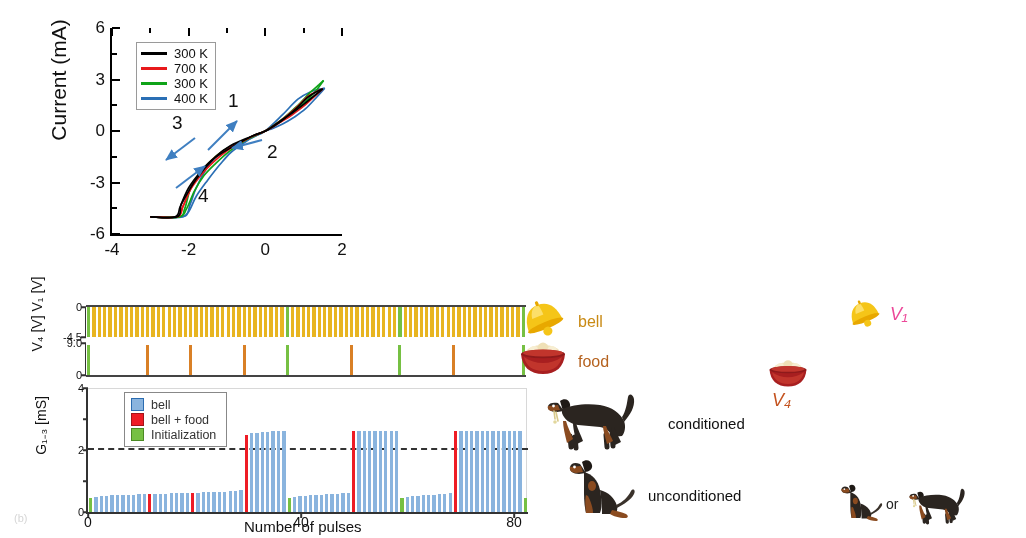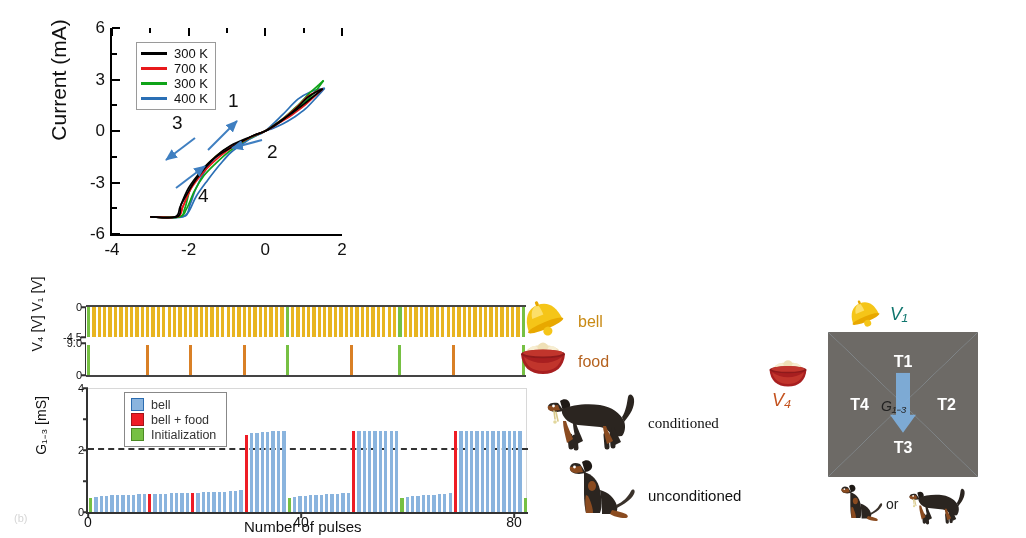--- a/index.html
+++ b/index.html
@@ -421,21 +421,21 @@
   <path d="M20 20 C24 17 29 18 30 23 C31 27 27 30 23 30 Z" fill="#1f1a16"></path>
   <path d="M22 28 C32 24 46 22 60 24 C72 26 80 32 84 40 C86 45 85 52 82 55 L72 56 C70 50 66 47 60 46 L38 44 C30 43 24 38 22 32 Z" fill="#2b2520"></path>
   <path d="M84 41 C90 34 95 26 94 18 C93 13 89 12 88 16 C87 22 86 30 82 36 Z" fill="#2b2520"></path>
   <path d="M26 40 C28 47 31 52 33 58 L27 62 C25 54 23 46 23 40 Z" fill="#8a4b20"></path>
   <path d="M36 42 C38 49 41 54 43 60 L37 63 C35 55 33 47 33 42 Z" fill="#2b2520"></path>
   <path d="M66 45 C68 51 71 55 73 60 L67 63 C65 55 63 49 63 45 Z" fill="#8a4b20"></path>
   <path d="M74 46 C76 52 79 56 81 61 L75 64 C73 56 71 50 71 46 Z" fill="#2b2520"></path>
   <path d="M14 30 L15 38 M16 31 L18 40" stroke="#d8c98a" stroke-width="1.6" stroke-linecap="round"></path>
   <circle cx="15" cy="41" r="1.8" fill="#e2d79c"></circle>
 </svg>
-<div class="lbl-dog" style="left:648px;top:415px;font-family:Liberation Serif, serif;">conditioned</div>
+<div class="lbl-dog" style="left:668px;top:415px;">conditioned</div>
 
 <svg style="position:absolute;left:558px;top:450px;" width="86" height="72" viewBox="0 0 86 72">
   <path d="M22 14 C17 12 13 13 12 17 C11 21 15 24 21 24 L28 23 Z" fill="#2b2520"></path>
   <path d="M12 17 C11 20 14 23 18 23 L25 22 L23 16 Z" fill="#8a4b20"></path>
   <circle cx="16.5" cy="17" r="1.4" fill="#fff"></circle>
   <path d="M24 12 C28 9 33 10 34 15 C35 19 31 22 27 22 Z" fill="#1f1a16"></path>
   <path d="M26 22 C34 24 40 30 42 40 C44 50 44 58 42 63 L28 63 C26 55 26 46 26 40 Z" fill="#2b2520"></path>
   <path d="M42 40 C50 42 57 48 59 56 C60 61 58 64 54 64 L44 64 C44 55 43 47 42 40 Z" fill="#2b2520"></path>
   <path d="M30 46 C33 52 35 58 35 63 L28 63 C27 55 27 49 28 45 Z" fill="#8a4b20"></path>
   <path d="M54 60 C59 61 64 62 68 64 C71 66 70 68 67 68 C61 68 55 66 52 64 Z" fill="#8a4b20"></path>
@@ -448,52 +448,36 @@
 
   <svg style="position:absolute;left:84px;top:2px;" width="48" height="32" viewBox="0 0 62 42">
     <g transform="rotate(-22 31 21)">
       <path d="M31 6 C20 6 14 14 13 27 L49 27 C48 14 42 6 31 6 Z" fill="#f5c518"></path>
       <path d="M31 6 C26 6 22 10 21 17 L33 17 C33 11 32 7 31 6 Z" fill="#fcdf6a"></path>
       <ellipse cx="31" cy="28" rx="19" ry="3.6" fill="#e8a800"></ellipse>
       <ellipse cx="31" cy="34" rx="4.6" ry="4.4" fill="#f5c518"></ellipse>
       <rect x="29.4" y="2" width="3.2" height="5" rx="1.5" fill="#e8a800"></rect>
     </g>
   </svg>
-  <div class="vlab" style="left:134px;top:8px;color:#0f766e;">V₁</div>
+  <div class="vlab" style="left:134px;top:8px;color:#ec4899;">V₁</div>
 
   <svg style="position:absolute;left:6px;top:62px;" width="52" height="32" viewBox="0 0 62 38">
     <ellipse cx="31" cy="13" rx="17" ry="8" fill="#f2e3bd"></ellipse>
     <circle cx="22" cy="11" r="5" fill="#f7eed2"></circle>
       <circle cx="31" cy="8" r="5.4" fill="#efe0b6"></circle>
     <circle cx="40" cy="11" r="5" fill="#f7eed2"></circle>
       <circle cx="26" cy="15" r="4.6" fill="#e8d6a4"></circle>
     <circle cx="36" cy="15" r="4.6" fill="#f2e3bd"></circle>
     <path d="M9 14 L53 14 C52 27 44 34 31 34 C18 34 10 27 9 14 Z" fill="#a81f20"></path>
     <path d="M12 17 C14 26 21 31 31 31 C41 31 48 26 50 17 C44 21 38 23 31 23 C24 23 18 21 12 17 Z" fill="#c1352c"></path>
     <ellipse cx="31" cy="14" rx="22" ry="4.2" fill="#8e1a1b"></ellipse>
     <ellipse cx="31" cy="13" rx="20" ry="3.4" fill="#c1352c"></ellipse>
   </svg>
   <div class="vlab" style="left:16px;top:94px;color:#c4531f;">V₄</div>
 
-  <div id="dev-sq">
-    <svg width="150" height="145" viewBox="0 0 150 145" style="position:absolute;left:0;top:0;">
-      <polygon points="0,0 150,0 75,72" fill="#6d6a66"></polygon>
-      <polygon points="150,0 150,145 75,72" fill="#6d6a66"></polygon>
-      <polygon points="150,145 0,145 75,72" fill="#6d6a66"></polygon>
-      <polygon points="0,145 0,0 75,72" fill="#6d6a66"></polygon>
-    </svg>
-    <div class="tlab" style="left:50%;top:21%;">T1</div>
-    <div class="tlab" style="left:79%;top:50%;">T2</div>
-    <div class="tlab" style="left:50%;top:80%;">T3</div>
-    <div class="tlab" style="left:21%;top:50%;">T4</div>
-    <svg id="g13arrow" width="28" height="62" viewBox="0 0 28 62">
-      <path d="M7 0 L21 0 L21 42 L27 42 L14 60 L1 42 L7 42 Z" fill="#7fb0dd" opacity="0.92"></path>
-    </svg>
-    <div id="g13lab">G₁₋₃</div>
-  </div>
 
   <svg style="position:absolute;left:78px;top:182px;" width="54" height="46" viewBox="0 0 86 72">
     <path d="M22 14 C17 12 13 13 12 17 C11 21 15 24 21 24 L28 23 Z" fill="#2b2520"></path>
     <path d="M12 17 C11 20 14 23 18 23 L25 22 L23 16 Z" fill="#8a4b20"></path>
     <circle cx="16.5" cy="17" r="1.4" fill="#fff"></circle>
     <path d="M24 12 C28 9 33 10 34 15 C35 19 31 22 27 22 Z" fill="#1f1a16"></path>
     <path d="M26 22 C34 24 40 30 42 40 C44 50 44 58 42 63 L28 63 C26 55 26 46 26 40 Z" fill="#2b2520"></path>
     <path d="M42 40 C50 42 57 48 59 56 C60 61 58 64 54 64 L44 64 C44 55 43 47 42 40 Z" fill="#2b2520"></path>
     <path d="M30 46 C33 52 35 58 35 63 L28 63 C27 55 27 49 28 45 Z" fill="#8a4b20"></path>
     <path d="M54 60 C59 61 64 62 68 64 C71 66 70 68 67 68 C61 68 55 66 52 64 Z" fill="#8a4b20"></path>

